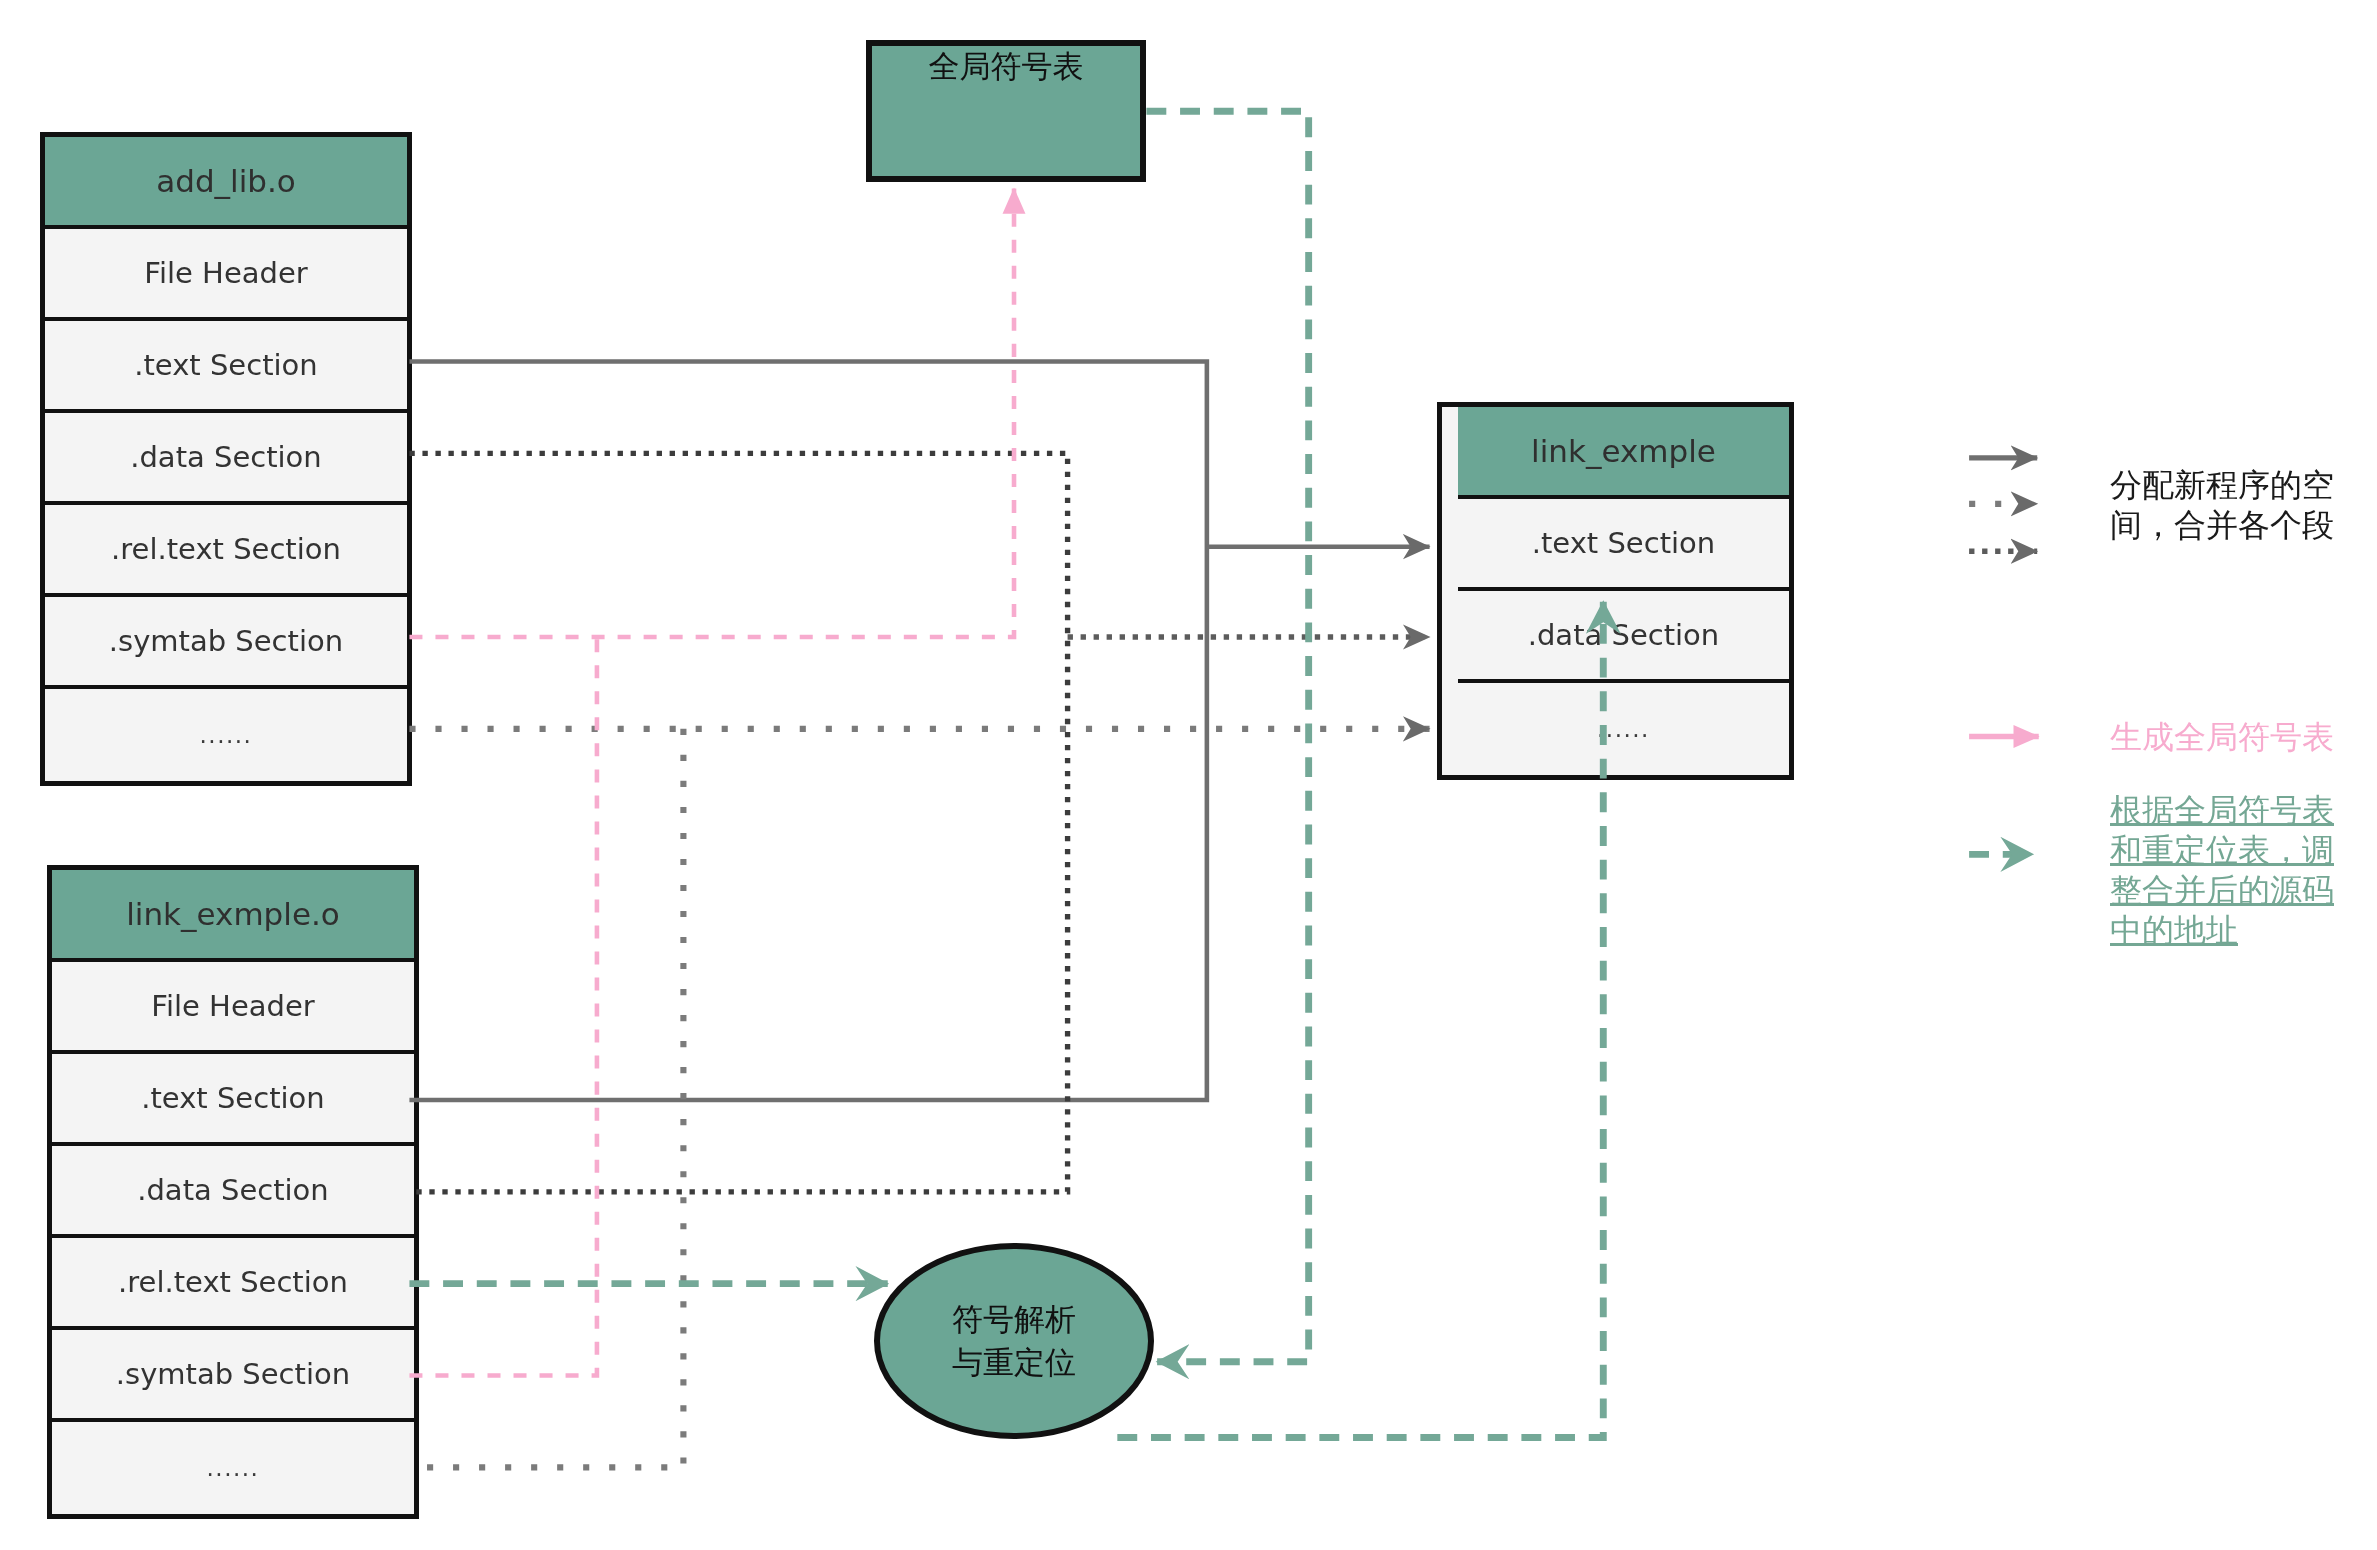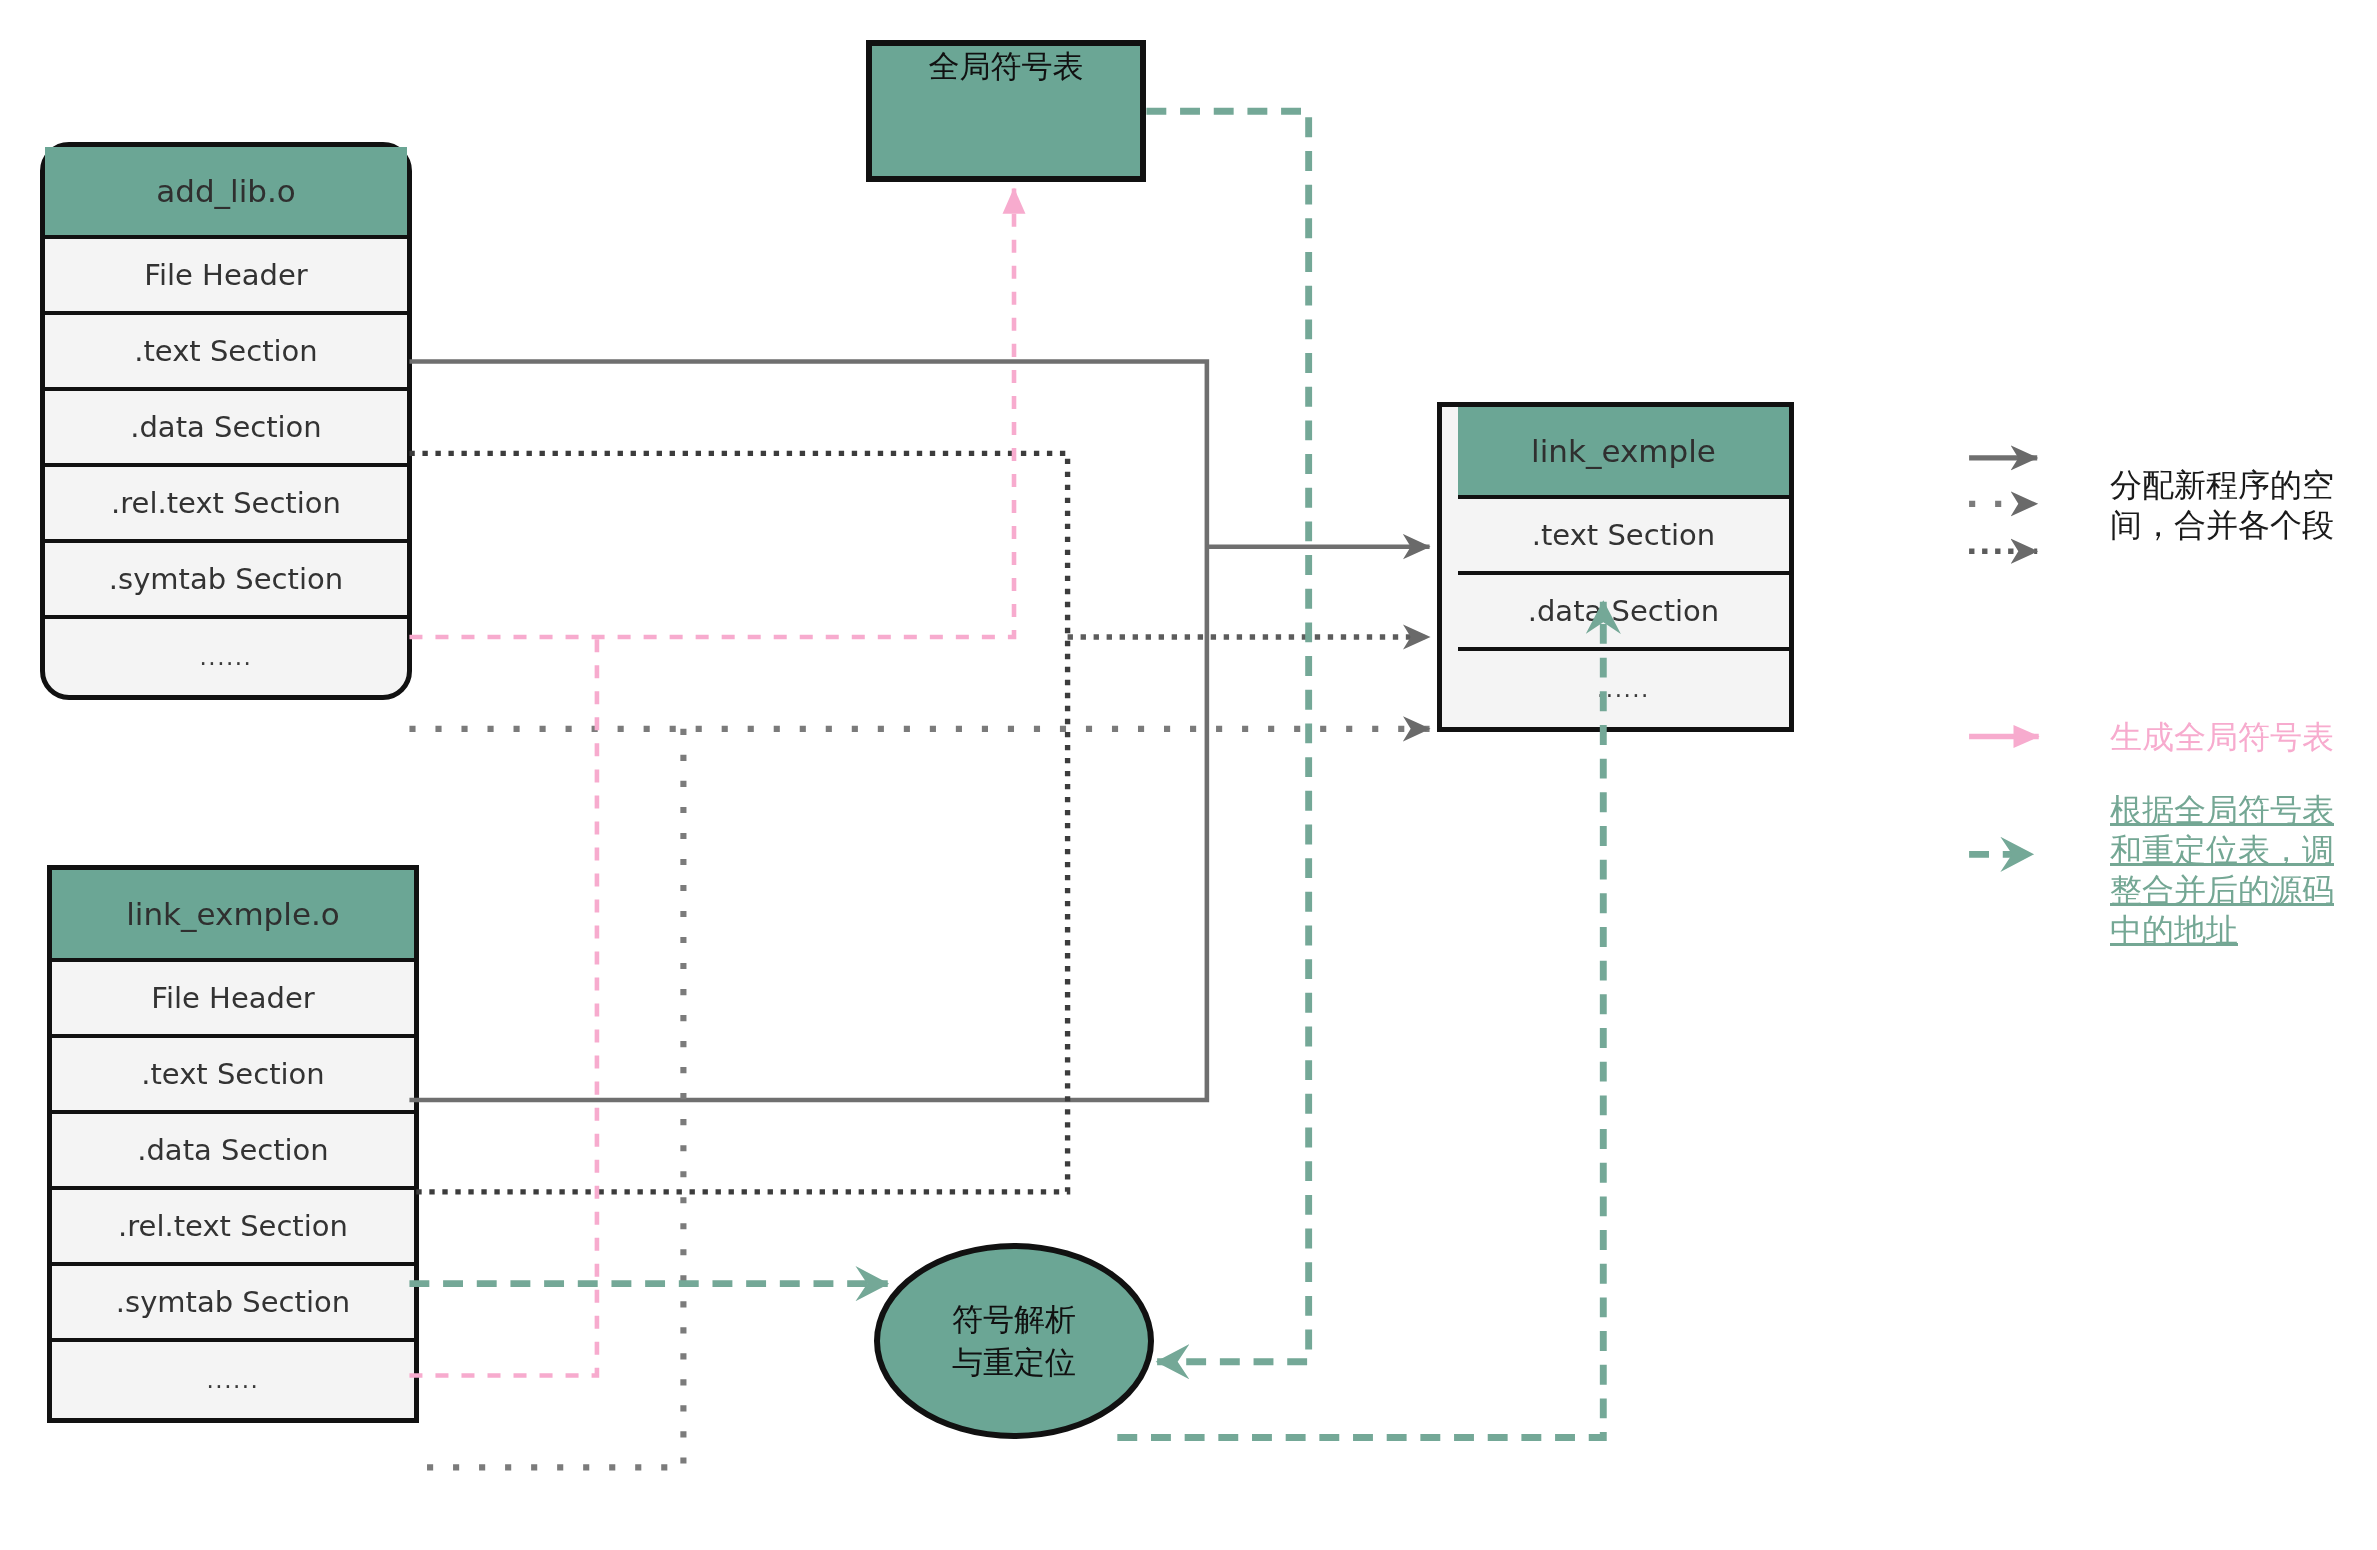--- a/index.html
+++ b/index.html
@@ -37,29 +37,29 @@
     z-index: 2;
   }
   .tbl .hd {
     height: 92px;
     background: #6ba695;
     border-bottom: 4.6px solid #111111;
     display: flex; align-items: center; justify-content: center;
     font-size: 31px; color: #2f2f2f;
   }
   .tbl .row {
-    height: 76px;
+    height: 92px;
     border-bottom: 4.6px solid #111111;
     display: flex; align-items: center; justify-content: center;
     font-size: 29px; color: #333333;
   }
   .tbl .row:last-child { border-bottom: none; }
   .tbl .row.dots { font-size: 23px; letter-spacing: 1.5px; color: #3a3a3a; }
 
-  #tbl-add-lib   { left: 40px;   top: 142px;  width: 372px; border-radius: 29px; }
+  #tbl-add-lib   { left: 40px;   top: 132px;  width: 372px; }
   #tbl-link-o    { left: 47px;   top: 865px; width: 372px; }
   #tbl-link-out  { left: 1437px; top: 402px;  width: 357px; padding-left: 16px; }
 
   
   #gst-box {
     position: absolute;
     left: 866px; top: 40px;
     width: 280px; height: 142px;
     background: #6ba695;
     border: 6.1px solid #111111;

